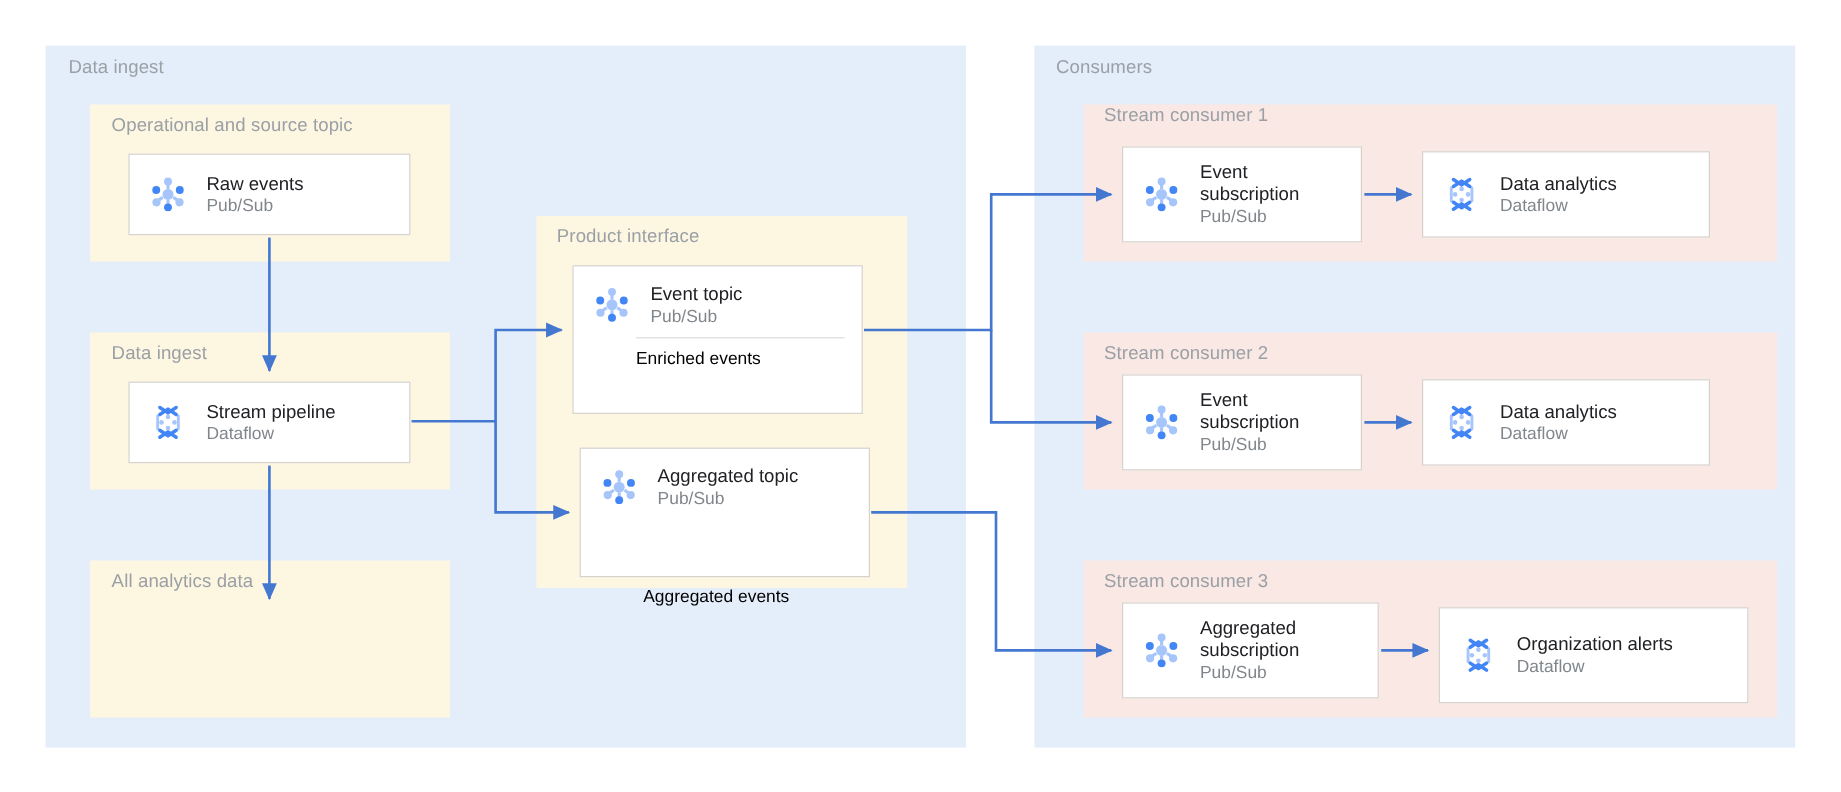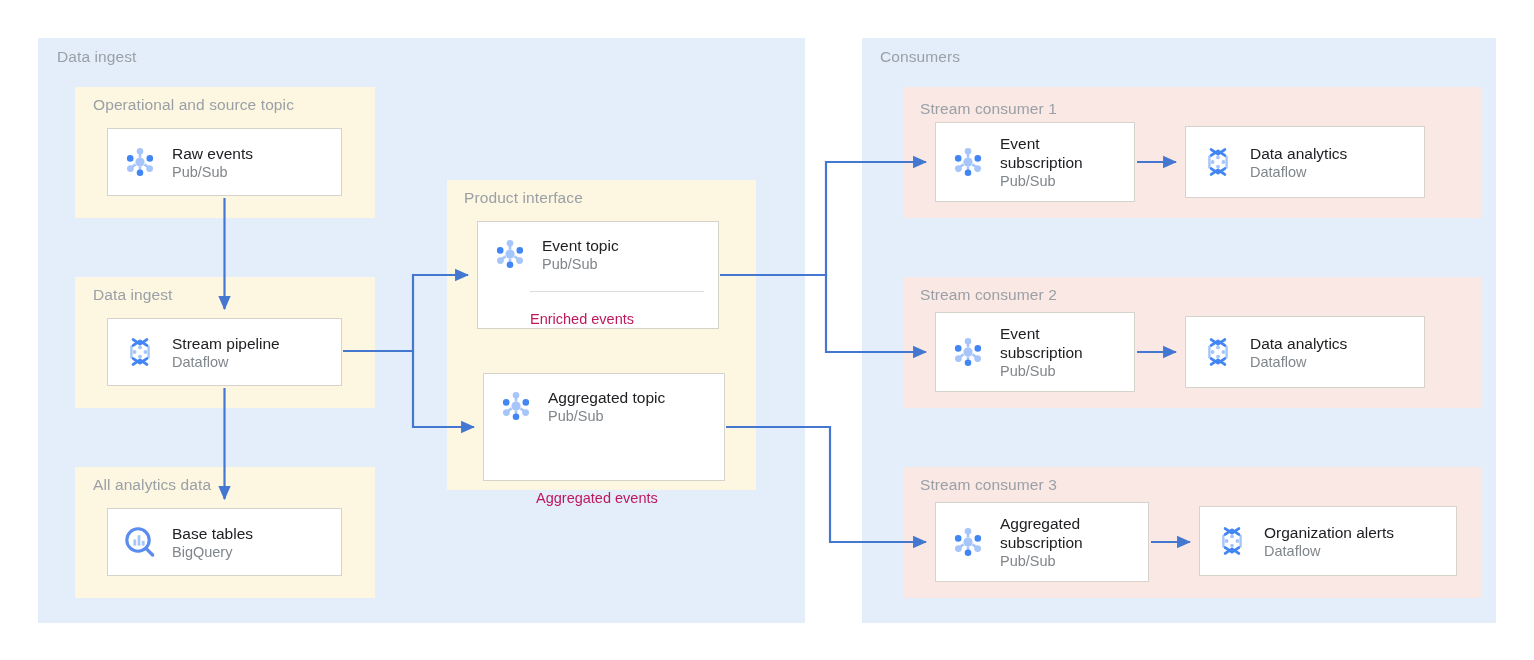--- a/index.html
+++ b/index.html
@@ -61,21 +61,21 @@
     color:#80868b;
     font-size:14.5px;
     line-height:18px;
     font-weight:400;
   }
   .card-divider{
     height:1px;background:#dadce0;
     margin:7px 14px 0 52px;
   }
   .card-foot{
-    color:#be185d;
+    color:#000000;
     font-size:14.5px;
     line-height:18px;
     padding:8px 14px 0 52px;
   }
   .conn{position:absolute;z-index:3;}
   .conn svg{display:block;overflow:visible;}
 </style>
 </head>
 <body>
 
@@ -139,42 +139,25 @@
       <span class="card-text">
         <span class="card-title">Stream pipeline</span>
         <span class="card-sub">Dataflow</span>
       </span>
     </div>
   </div>
 
   <div class="panel panel-cream" style="left:75px;top:467px;width:300px;height:131px;"></div>
   <div class="panel-title" style="left:93px;top:476px;">All analytics data</div>
 
-  <div class="card" style="left:107px;top:508px;width:235px;height:68px;">
-    <div class="card-main">
-      <span class="card-icon">
-        <svg width="36" height="36" viewBox="0 0 36 36" aria-hidden="true">
-          <circle cx="16" cy="16" r="11.2" fill="none" stroke="#5b8dee" stroke-width="3.1"></circle>
-          <path d="M24.2 24.6 L30.6 31" stroke="#5b8dee" stroke-width="3.4" stroke-linecap="round"></path>
-          <rect x="11.4" y="15.4" width="2.8" height="6.2" fill="#a6c5fa"></rect>
-          <rect x="15.6" y="11.2" width="2.8" height="10.4" fill="#a6c5fa"></rect>
-          <rect x="19.8" y="16.8" width="2.8" height="4.8" fill="#a6c5fa"></rect>
-        </svg>
-      </span>
-      <span class="card-text">
-        <span class="card-title">Base tables</span>
-        <span class="card-sub">BigQuery</span>
-      </span>
-    </div>
-  </div>
 
   <div class="panel panel-cream" style="left:447px;top:180px;width:309px;height:310px;"></div>
   <div class="panel-title" style="left:464px;top:189px;">Product interface</div>
 
-  <div class="card" style="left:477px;top:221px;width:242px;height:108px;justify-content:space-between;padding-top:12px;">
+  <div class="card" style="left:477px;top:221px;width:242px;height:124px;justify-content:flex-start;padding-top:12px;">
     <div class="card-main">
       <span class="card-icon">
         <svg width="36" height="36" viewBox="0 0 36 36" aria-hidden="true">
           <path d="M18 8.5 L18 13.5" stroke="#a6c5fa" stroke-width="2.6"></path>
           <path d="M18 22.5 L18 27.5" stroke="#a6c5fa" stroke-width="2.6"></path>
           <path d="M13.6 20.4 L9.6 23.2" stroke="#a6c5fa" stroke-width="2.6"></path>
           <path d="M22.4 20.4 L26.4 23.2" stroke="#a6c5fa" stroke-width="2.6"></path>
           <circle cx="18" cy="18" r="4.6" fill="#a6c5fa"></circle>
           <circle cx="18" cy="7.2" r="3.3" fill="#a6c5fa"></circle>
           <circle cx="18" cy="28.8" r="3.3" fill="#4285f4"></circle>
@@ -216,21 +199,21 @@
       </span>
     </div>
     <div class="card-divider"></div>
     <div class="card-foot">Aggregated events</div>
   </div>
 
   <div class="panel panel-blue" style="left:862px;top:38px;width:634px;height:585px;"></div>
   <div class="panel-title" style="left:880px;top:48px;">Consumers</div>
 
   <div class="panel panel-pink" style="left:903px;top:87px;width:578px;height:131px;"></div>
-  <div class="panel-title" style="left:920px;top:100px;">Stream consumer 1</div>
+  <div class="panel-title" style="left:920px;top:88px;">Stream consumer 1</div>
 
   <div class="card" style="left:935px;top:122px;width:200px;height:80px;">
     <div class="card-main">
       <span class="card-icon">
         <svg width="36" height="36" viewBox="0 0 36 36" aria-hidden="true">
           <path d="M18 8.5 L18 13.5" stroke="#a6c5fa" stroke-width="2.6"></path>
           <path d="M18 22.5 L18 27.5" stroke="#a6c5fa" stroke-width="2.6"></path>
           <path d="M13.6 20.4 L9.6 23.2" stroke="#a6c5fa" stroke-width="2.6"></path>
           <path d="M22.4 20.4 L26.4 23.2" stroke="#a6c5fa" stroke-width="2.6"></path>
           <circle cx="18" cy="18" r="4.6" fill="#a6c5fa"></circle>
@@ -357,21 +340,21 @@
         </svg>
       </span>
       <span class="card-text">
         <span class="card-title">Aggregated
 subscription</span>
         <span class="card-sub">Pub/Sub</span>
       </span>
     </div>
   </div>
 
-  <div class="card" style="left:1199px;top:506px;width:258px;height:70px;">
+  <div class="card" style="left:1199px;top:506px;width:258px;height:80px;">
     <div class="card-main">
       <span class="card-icon">
         <svg width="36" height="36" viewBox="0 0 36 36" aria-hidden="true">
           <g fill="none" stroke="#a6c5fa" stroke-width="2.4" stroke-linecap="round">
             <path d="M9.4 12.6 L9.4 23.4"></path>
             <path d="M26.6 12.6 L26.6 23.4"></path>
           </g>
           <g fill="#a6c5fa">
             <circle cx="18" cy="13.4" r="1.9"></circle>
             <circle cx="18" cy="22.6" r="1.9"></circle>

